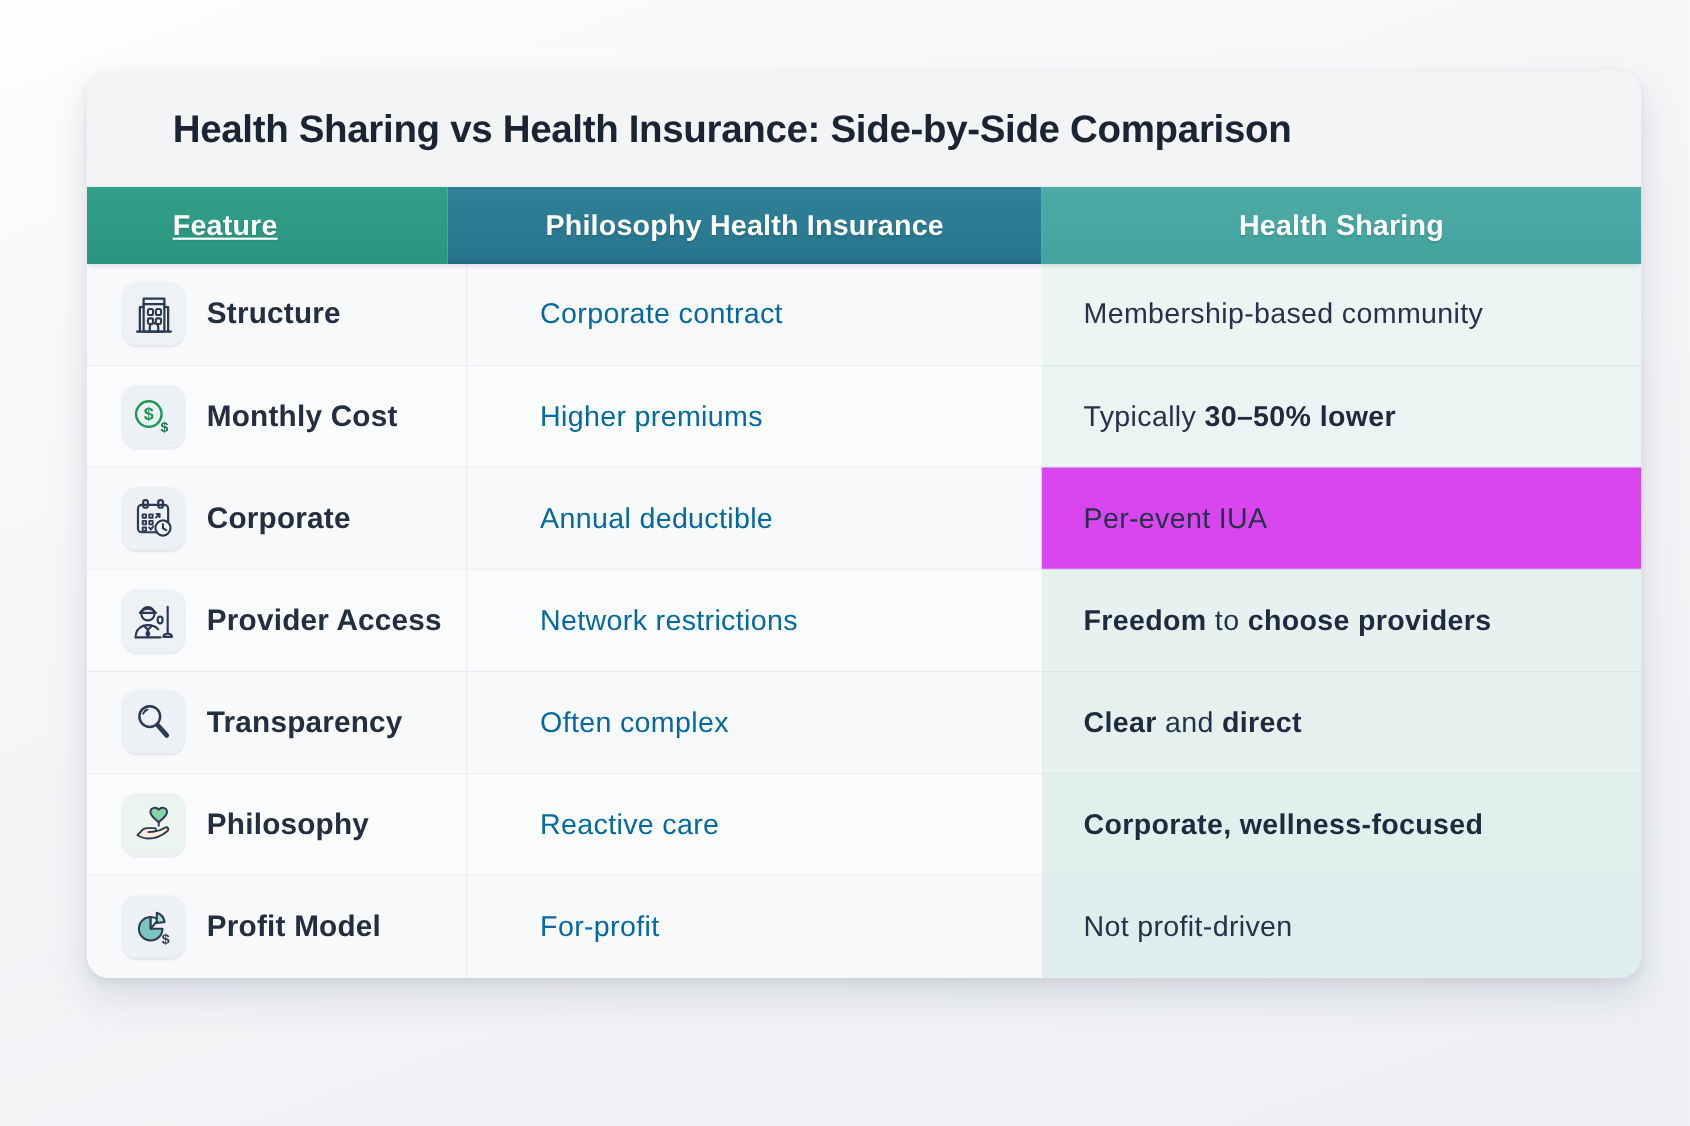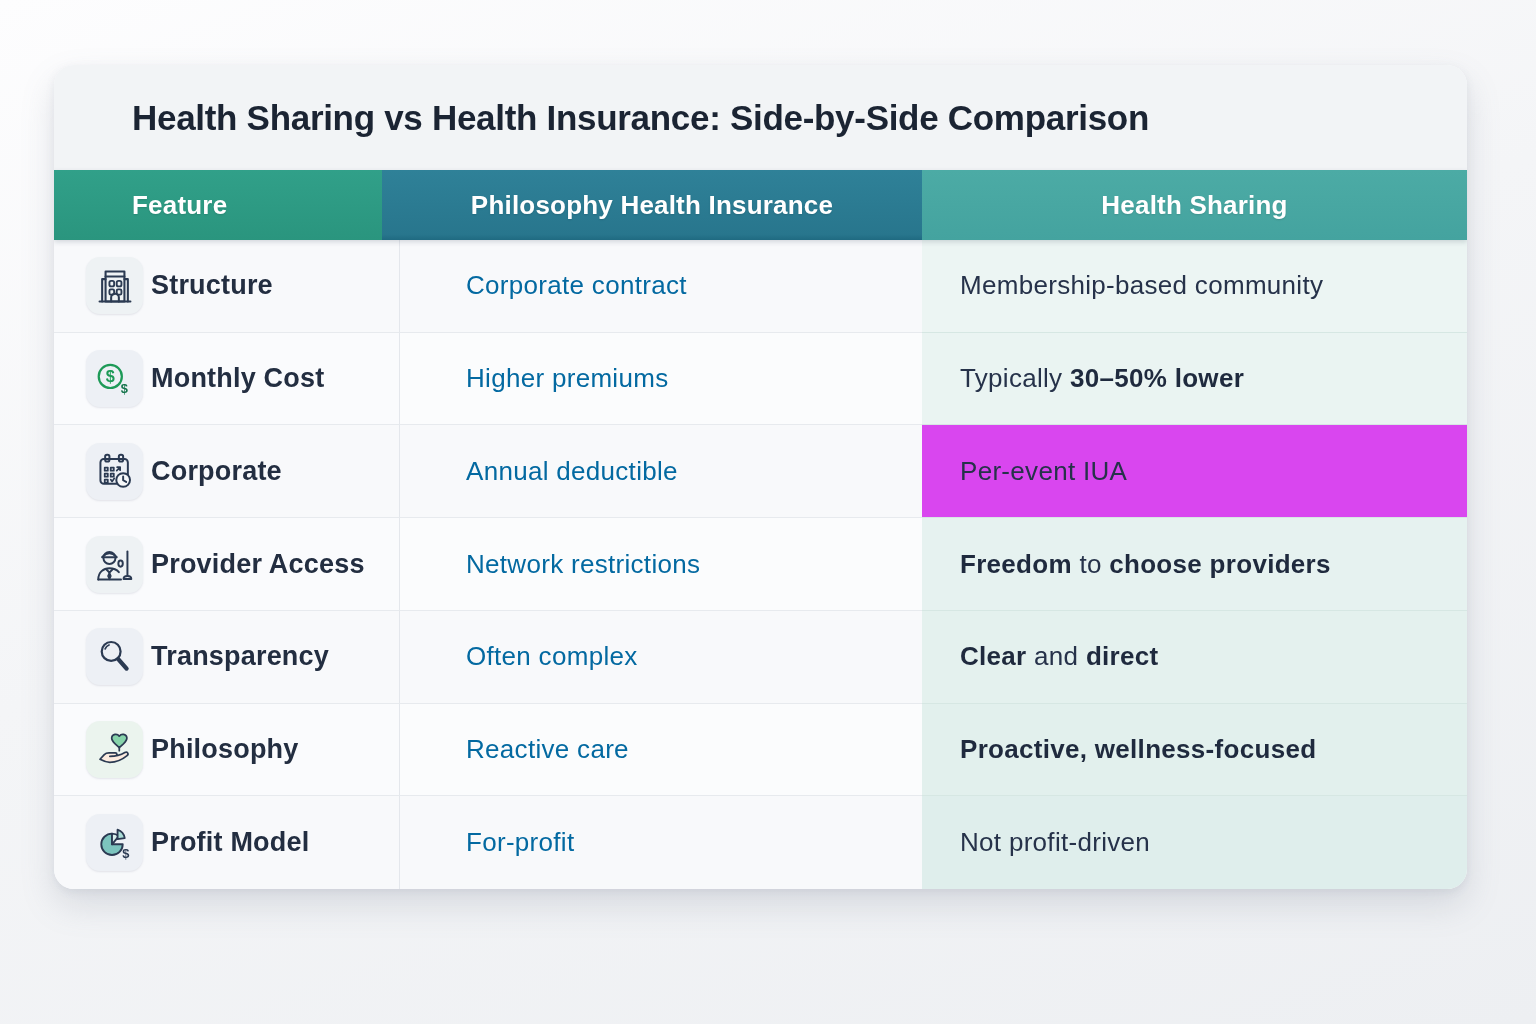--- a/index.html
+++ b/index.html
@@ -6,21 +6,21 @@
   html, body { width: 1536px; height: 1024px; }
   body {
     font-family: "Liberation Sans", "DejaVu Sans", sans-serif;
     background: linear-gradient(160deg, #fdfdfe 0%, #f4f5f7 45%, #edeff2 100%);
     position: relative;
     overflow: hidden;
     color: #222c3d;
   }
   .card {
     position: absolute;
-    left: 54px; top: 65px;
+    left: 79px; top: 65px;
     width: 1413px; height: 824px;
     border-radius: 20px;
     overflow: hidden;
     background: #fafbfc;
     box-shadow: 0 16px 34px rgba(110, 120, 140, 0.20), 0 3px 8px rgba(110,120,140,0.10);
     display: flex;
     flex-direction: column;
   }
   .title-zone {
     height: 105px;
@@ -50,38 +50,39 @@
     color: #ffffff;
     font-weight: 700;
     font-size: 26px;
     letter-spacing: 0.2px;
     text-shadow: 0 1px 2px rgba(0,0,0,0.12);
   }
   .hc-feature {
     width: 328px;
     padding-left: 78px;
     background: linear-gradient(180deg, #31a089 0%, #2a957e 100%);
+    text-decoration: underline;
   }
   .hc-traditional {
     width: 540px;
     justify-content: center;
     background: linear-gradient(180deg, #2f8198 0%, #28768d 92%, #1f6a81 100%);
   }
   .hc-sharing {
     flex: 1;
     justify-content: center;
     background: linear-gradient(180deg, #4caba5 0%, #44a39f 100%);
   }
   .body-rows { flex: 1; display: flex; flex-direction: column; }
   .row { flex: 1; display: flex; }
   .cell { display: flex; align-items: center; }
   .cell-feature {
     width: 346px;
     padding-left: 32px;
-    gap: 8px;
+    gap: 20px;
     background: #fafbfd;
     border-right: 1px solid #e4e7ec;
     border-bottom: 1px solid #e7eaee;
   }
   .row:nth-child(odd) .cell-feature,
   .row:nth-child(odd) .cell-traditional { background: #f8f9fb; }
   .cell-traditional {
     width: 522px;
     padding-left: 66px;
     background: #fbfcfd;
@@ -280,21 +281,21 @@
             <path d="M33 26.5 V30"></path>
             <path d="M10.5 40 l5-5.5 c1.5-1.5 3.5-2 5.5-2 h7.5 c2.2 0 2.2 3.2 0 3.4 l-6.5 .8 c7 0 13-1.8 17.5-4.6 c2.8-1.7 5 1.6 2.6 3.6 c-5.5 4.5-13 7.8-20 7.8 c-4 0-7-1-11.6-3.5 z" fill="#fcebdf"></path>
           </svg>
         </span>
         <span class="feature-label">Philosophy</span>
       </div>
       <div class="cell cell-traditional">
         <span class="plain-text">Reactive care</span>
       </div>
       <div class="cell cell-sharing sharing-col-bg-6">
-        <span class="rich-text"><span class="b">Proactive, wellness-focused</span></span>
+        <span class="rich-text"><span class="b">Corporate, wellness-focused</span></span>
       </div>
     </div>
 
     <div class="row">
       <div class="cell cell-feature">
         <span class="icon-tile">
           <svg viewBox="0 0 56 56" fill="none" stroke="#2b3a52" stroke-width="2.2" stroke-linejoin="round">
             <path d="M24.5 17 a12.5 12.5 0 1 0 12.5 12.5 H24.5 Z" fill="#7cc4be"></path>
             <path d="M24.5 17 a12.5 12.5 0 0 1 8 2.9 l-8 9.6 Z" fill="#d9efec"></path>
             <path d="M31 12.5 a12.5 12.5 0 0 1 8.3 9.8 L31 23.5 Z" fill="#aadcd6"></path>

